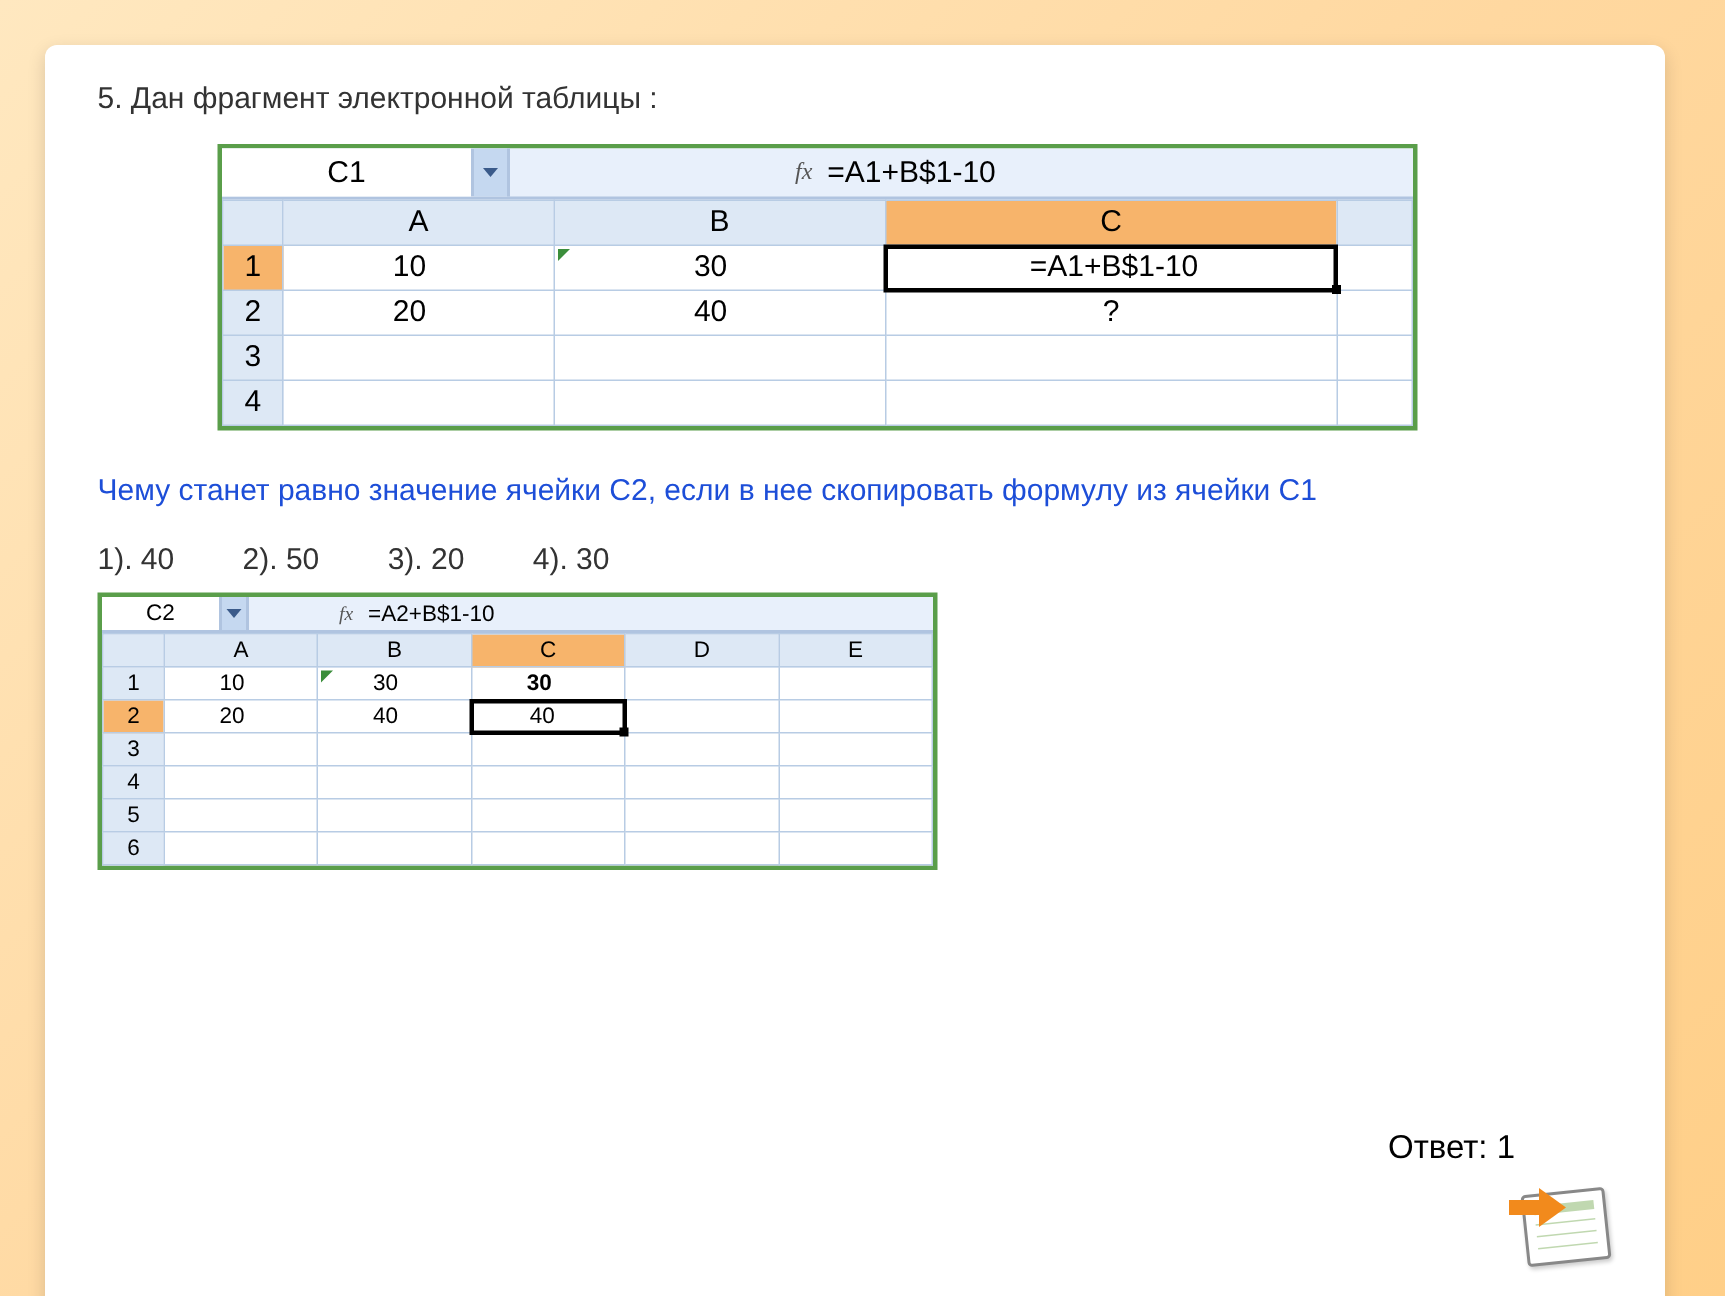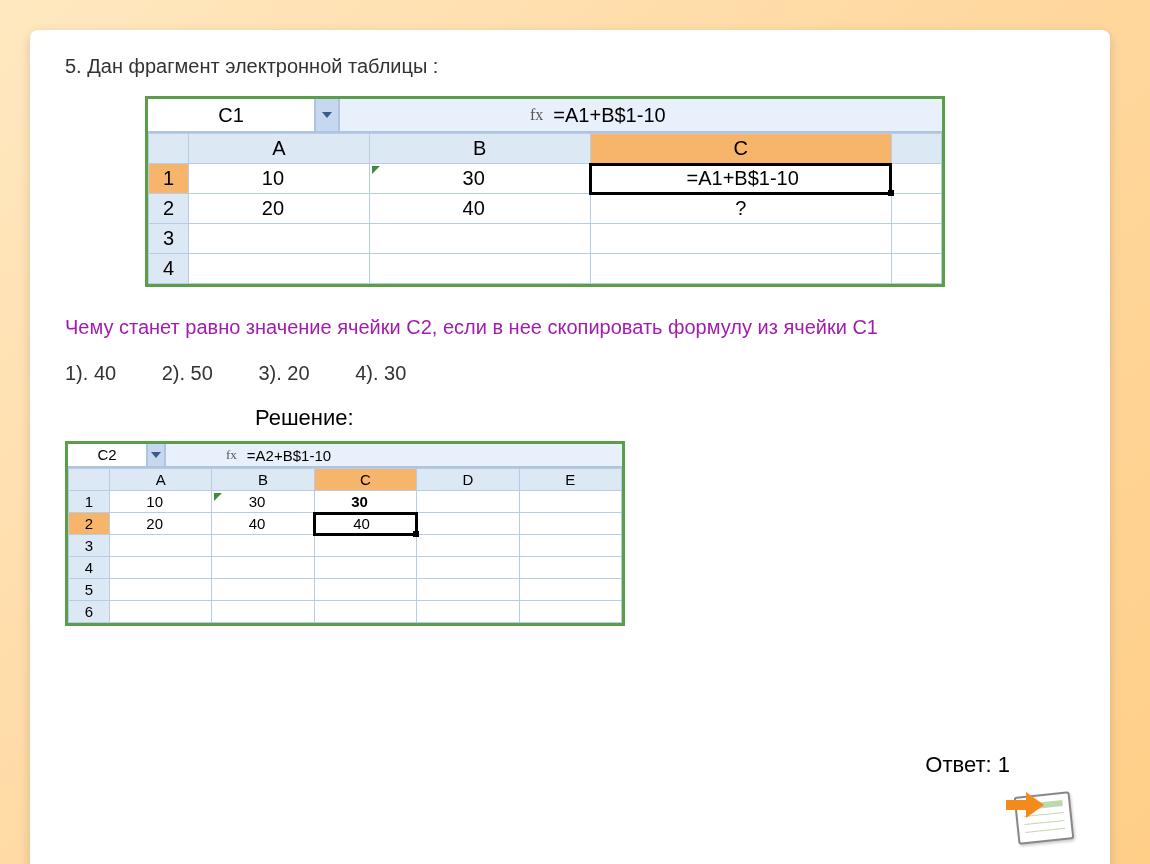--- a/index.html
+++ b/index.html
@@ -53,21 +53,21 @@
     align-items: center;
     justify-content: center;
   }
   .dropdown-arrow::after {
     content: "";
     border-left: 5px solid transparent;
     border-right: 5px solid transparent;
     border-top: 6px solid #3a5a8a;
   }
   .fx-section { display: flex; align-items: center; flex: 1; padding-left: 10px; }
-  .fx-label { font-size: 16px; margin-right: 10px; color: #555; font-family: serif;}
+  .fx-label { font-style: italic; font-size: 16px; margin-right: 10px; color: #555; font-family: serif;}
   .fx-value { font-size: 20px; }
   .sheet { border-collapse: collapse; width: 100%; }
   .sheet th, .sheet td {
     border: 1px solid #b8cce4;
     height: 30px;
     font-size: 20px;
     text-align: center;
     font-weight: normal;
   }
   .corner { background: #dde8f5; width: 40px; }
@@ -91,21 +91,21 @@
   }
   .val-num { text-align: right; padding-right: 12px; }
   .tri::before{
     content:"";
     position:absolute;
     left:2px; top:2px;
     border-top:8px solid #3b8e3b;
     border-right:8px solid transparent;
   }
 
-  .question-text { font-size: 20px; color: #a21caf; margin-top: 12px; line-height: 1.5; }
+  .question-text { font-size: 20px; color: #1d4ed8; margin-top: 12px; line-height: 1.5; }
   .options { font-size: 20px; color: #333; margin-top: 20px; }
   .options span { margin-right: 40px; }
   .solution-label { font-size: 22px; margin-top: 20px; margin-left: 190px; }
 
   .excel-fragment2 {
     border: 3px solid #5a9e4a;
     width: 560px;
     margin-top: 10px;
     background:#fff;
   }
@@ -227,21 +227,20 @@
 
   <div class="question-text">Чему станет равно значение ячейки С2, если в нее скопировать формулу из ячейки С1</div>
 
   <div class="options">
     <span>1). 40</span>
     <span>2). 50</span>
     <span>3). 20</span>
     <span>4). 30</span>
   </div>
 
-  <div class="solution-label">Решение:</div>
 
   <div class="excel-fragment2">
     <div class="formula-bar formula-bar2">
       <div class="namebox namebox2">C2</div>
       <div class="dropdown-arrow" style="width:18px"></div>
       <div class="fx-section">
         <span style="width:50px;"></span>
         <span class="fx-label fx-label2">fx</span>
         <span class="fx-value fx-value2">=A2+B$1-10</span>
       </div>

